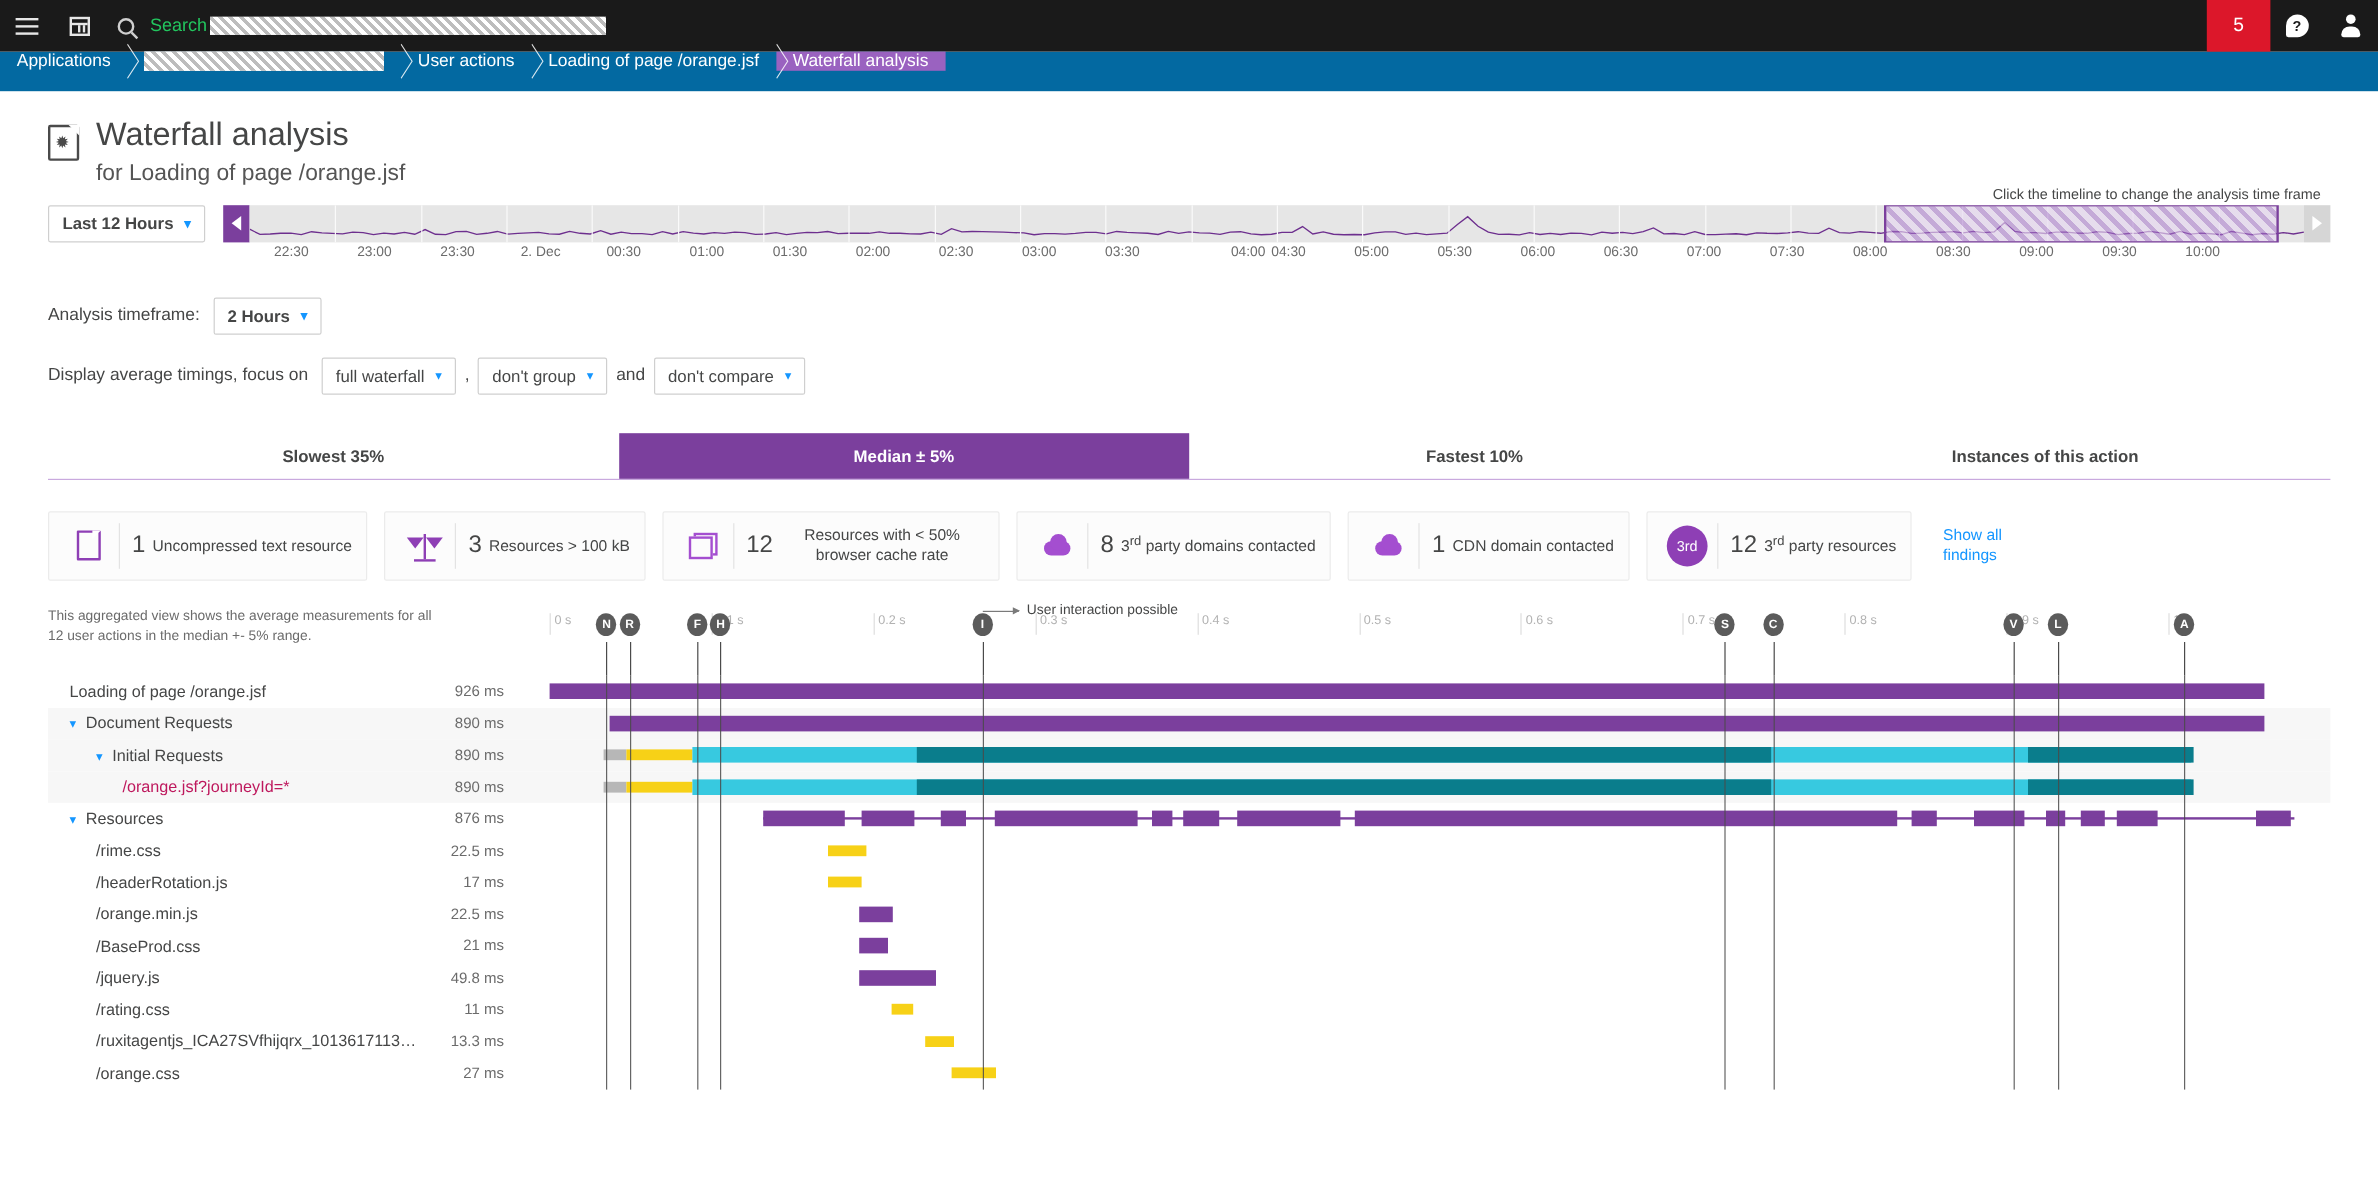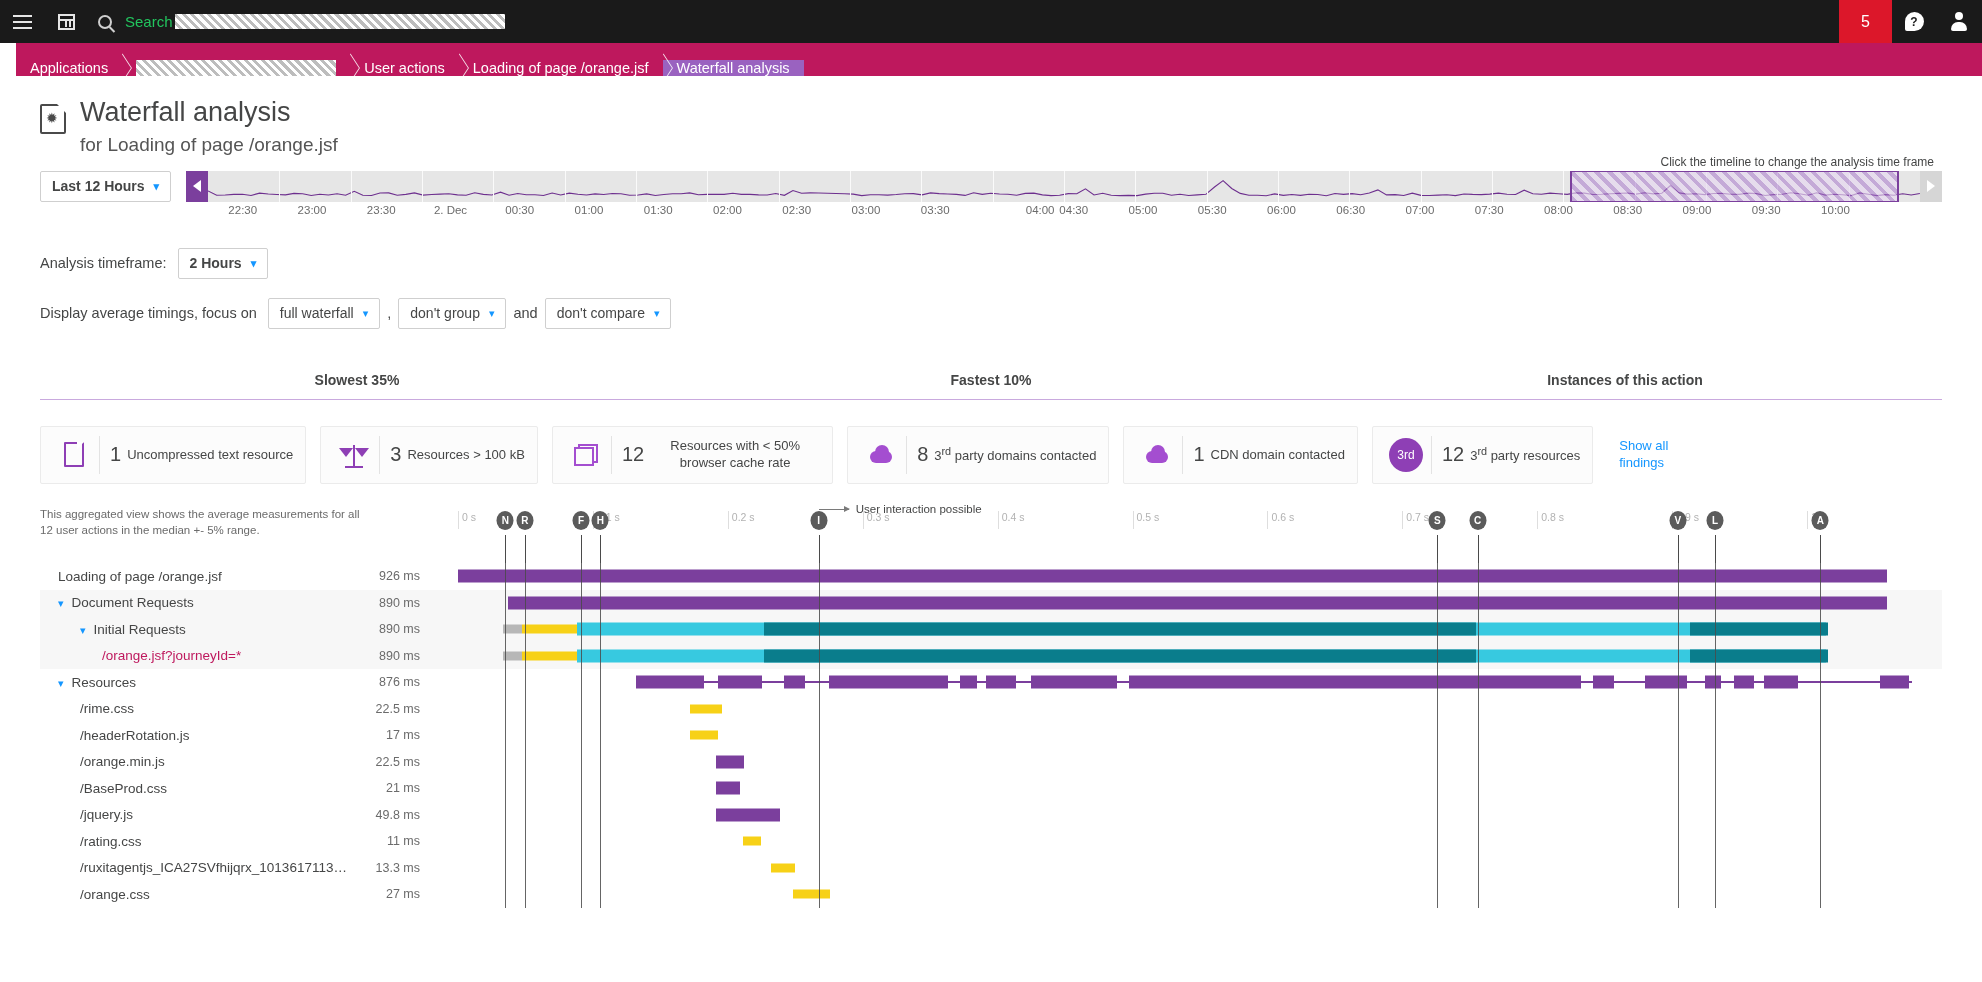--- a/index.html
+++ b/index.html
@@ -38,21 +38,21 @@
     align-items:center; justify-content:center; font-size:16px; cursor:pointer;}
   .help-ico { width:44px; display:flex; align-items:center; justify-content:center; cursor:pointer;}
   .help-bubble { width:19px;height:19px;border-radius:50% 50% 50% 2px;background:#fff;color:#1a1a1a;
     font-size:12px; display:flex;align-items:center;justify-content:center;font-weight:bold;}
   .user-ico { width:46px; display:flex;align-items:center;justify-content:center;cursor:pointer;}
   .user-glyph{width:20px;height:19px;position:relative;}
   .user-glyph:before{content:"";position:absolute;left:6px;top:0;width:8px;height:8px;border-radius:50%;background:#fff;}
   .user-glyph:after{content:"";position:absolute;left:2px;top:10px;width:16px;height:9px;border-radius:7px 7px 2px 2px;background:#fff;}
 
   
-  .crumbs { height:33px; background:#be185d; display:flex; align-items:flex-end; font-size:14.5px;margin-left:16px; }
+  .crumbs { height:33px; background:#0369a1; display:flex; align-items:flex-start; font-size:14.5px; }
   .crumb { display:flex; align-items:center; padding:0 14px 0 14px; color:#fff; position:relative; cursor:pointer; }
   .crumb:not(:last-child):after{
     content:""; position:absolute; right:-9px; top:50%; width:16px;height:16px;
     border-top:1.5px solid rgba(255,255,255,.85); border-right:1.5px solid rgba(255,255,255,.85);
     transform:translateY(-50%) rotate(45deg) skew(12deg,12deg); z-index:2;
   }
   .crumb.active { background:#9a62c0; }
 
   
   .page { padding:22px 40px 0 40px; }
@@ -303,20 +303,21 @@
     </span>
     <span class="sep">and</span>
     <span class="dropdown plain">
       <span>don't compare</span>
       <span class="caret">▾</span>
     </span>
   </div>
 
   <div class="tabs">
     <div class="tab">Slowest 35%</div>
+    <div class="tab active">Median ± 5%</div>
     <div class="tab">Fastest 10%</div>
     <div class="tab">Instances of this action</div>
   </div>
 
   <div class="findings" id="findings">
       <div class="card">
         <div class="cicon">
           <div class="i-doc"></div>
         </div>
         <div class="divider"></div>

